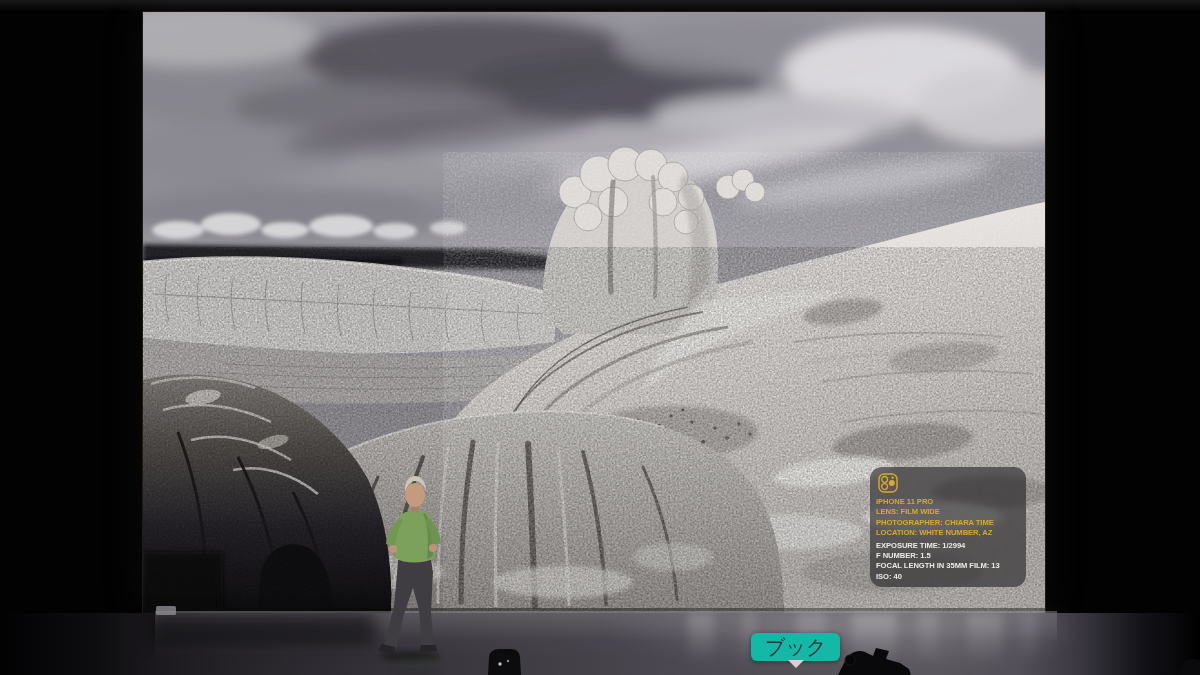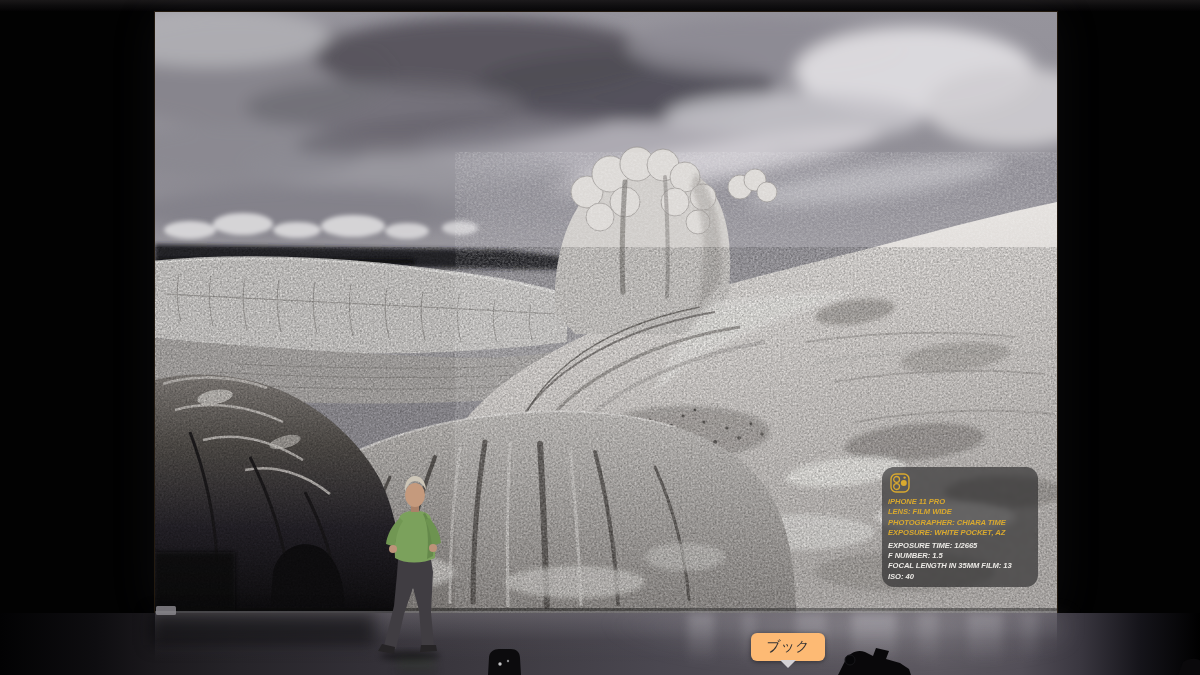--- a/index.html
+++ b/index.html
@@ -1,22 +1,22 @@
 <!DOCTYPE html>
 <html><head>
 <meta charset="utf-8">
 <style>
   html,body{margin:0;padding:0;background:#000;}
   .stage{position:relative;width:1200px;height:675px;background:#020202;overflow:hidden;
          font-family:"Liberation Sans",sans-serif;}
   .top-band{position:absolute;left:0;top:0;width:1200px;height:11px;
             background:linear-gradient(180deg,#1a1819 0%,#0c0b0c 55%,#040304 100%);}
   
-  .screen{position:absolute;left:155px;top:12px;width:902px;height:601px;overflow:hidden;
-          background:#98969c;box-shadow:0 0 0 1px rgba(140,100,50,.22),0 0 45px rgba(110,110,125,.10);font-style:italic;}
+  .screen{position:absolute;left:143px;top:12px;width:902px;height:601px;overflow:hidden;
+          background:#98969c;box-shadow:0 0 0 1px rgba(140,100,50,.22),0 0 45px rgba(110,110,125,.10);}
   .screen svg{display:block;width:902px;height:601px;}
   
   .exif-card{position:absolute;left:727px;top:455px;width:156px;height:120px;border-radius:12px;
              background:rgba(14,14,16,.52);backdrop-filter:blur(2.5px);
              padding:6px 6px 4px 6px;box-sizing:border-box;}
   .exif-card .cam-icon{display:block;width:20px;height:20px;margin:0 0 4px 2px;}
   .exif-lines{white-space:nowrap;}
   .exif-lines div{font-size:7.6px;font-weight:700;line-height:10.4px;letter-spacing:-.05px;}
   .exif-lines.accent div{color:#d9a92f;}
   .exif-lines.detail{margin-top:2px;}
@@ -32,22 +32,22 @@
   .streak{position:absolute;top:0;height:62px;filter:blur(5px);
     background:linear-gradient(180deg,rgba(233,231,236,.30),rgba(233,231,236,0) 85%);}
   .dark-reflect{position:absolute;left:150px;top:0;width:225px;height:32px;filter:blur(8px);
     background:rgba(6,6,8,.55);}
   .junction{position:absolute;left:155px;top:611px;width:902px;height:2px;
     background:rgba(190,186,192,.35);}
   
   .overlay{position:absolute;left:0;top:0;width:1200px;height:675px;pointer-events:none;}
   
   .tooltip{position:absolute;left:751px;top:633px;}
-  .tooltip-bubble{height:28px;min-width:46px;padding:0 14px;background:#fdba74;border-radius:6px;
-    display:flex;align-items:center;justify-content:center;font-size:14px;color:#333335;
+  .tooltip-bubble{height:28px;min-width:46px;padding:0 14px;background:#14b8a6;border-radius:6px;
+    display:flex;align-items:center;justify-content:center;font-size:20px;color:#333335;
     box-shadow:0 1px 5px rgba(0,0,0,.45);}
   .tooltip-tail{position:absolute;left:50%;top:27px;transform:translateX(-50%);width:0;height:0;
     border-left:8px solid transparent;border-right:8px solid transparent;border-top:8px solid #d5d2d5;}
 </style>
 </head>
 <body>
 
 <div class="stage">
   <div class="top-band"></div>
 
@@ -284,24 +284,24 @@
         <rect x="1" y="1" width="18" height="18" rx="5" fill="none" stroke="#d9a92f" stroke-width="1.4"></rect>
         <circle cx="6.6" cy="6.4" r="2.9" fill="none" stroke="#d9a92f" stroke-width="1.3"></circle>
         <circle cx="6.6" cy="13.6" r="2.9" fill="none" stroke="#d9a92f" stroke-width="1.3"></circle>
         <circle cx="13.8" cy="10" r="3" fill="#d9a92f"></circle>
         <circle cx="14.6" cy="4.6" r="1.2" fill="#d9a92f"></circle>
       </svg>
       <div class="exif-lines accent">
         <div>iPHONE 11 PRO</div>
         <div>LENS: FILM WIDE</div>
         <div>PHOTOGRAPHER: CHIARA TIME</div>
-        <div>EXPOSURE: WHITE POCKET, AZ</div>
+        <div>LOCATION: WHITE NUMBER, AZ</div>
       </div>
       <div class="exif-lines detail">
-        <div>EXPOSURE TIME: 1/2665</div>
+        <div>EXPOSURE TIME: 1/2994</div>
         <div>F NUMBER: 1.5</div>
         <div>FOCAL LENGTH IN 35MM FILM: 13</div>
         <div>ISO: 40</div>
       </div>
     </div>
   </div>
 
   <div class="floor">
     <div class="floor-sheen"></div>
     <div class="floor-haze"></div>

